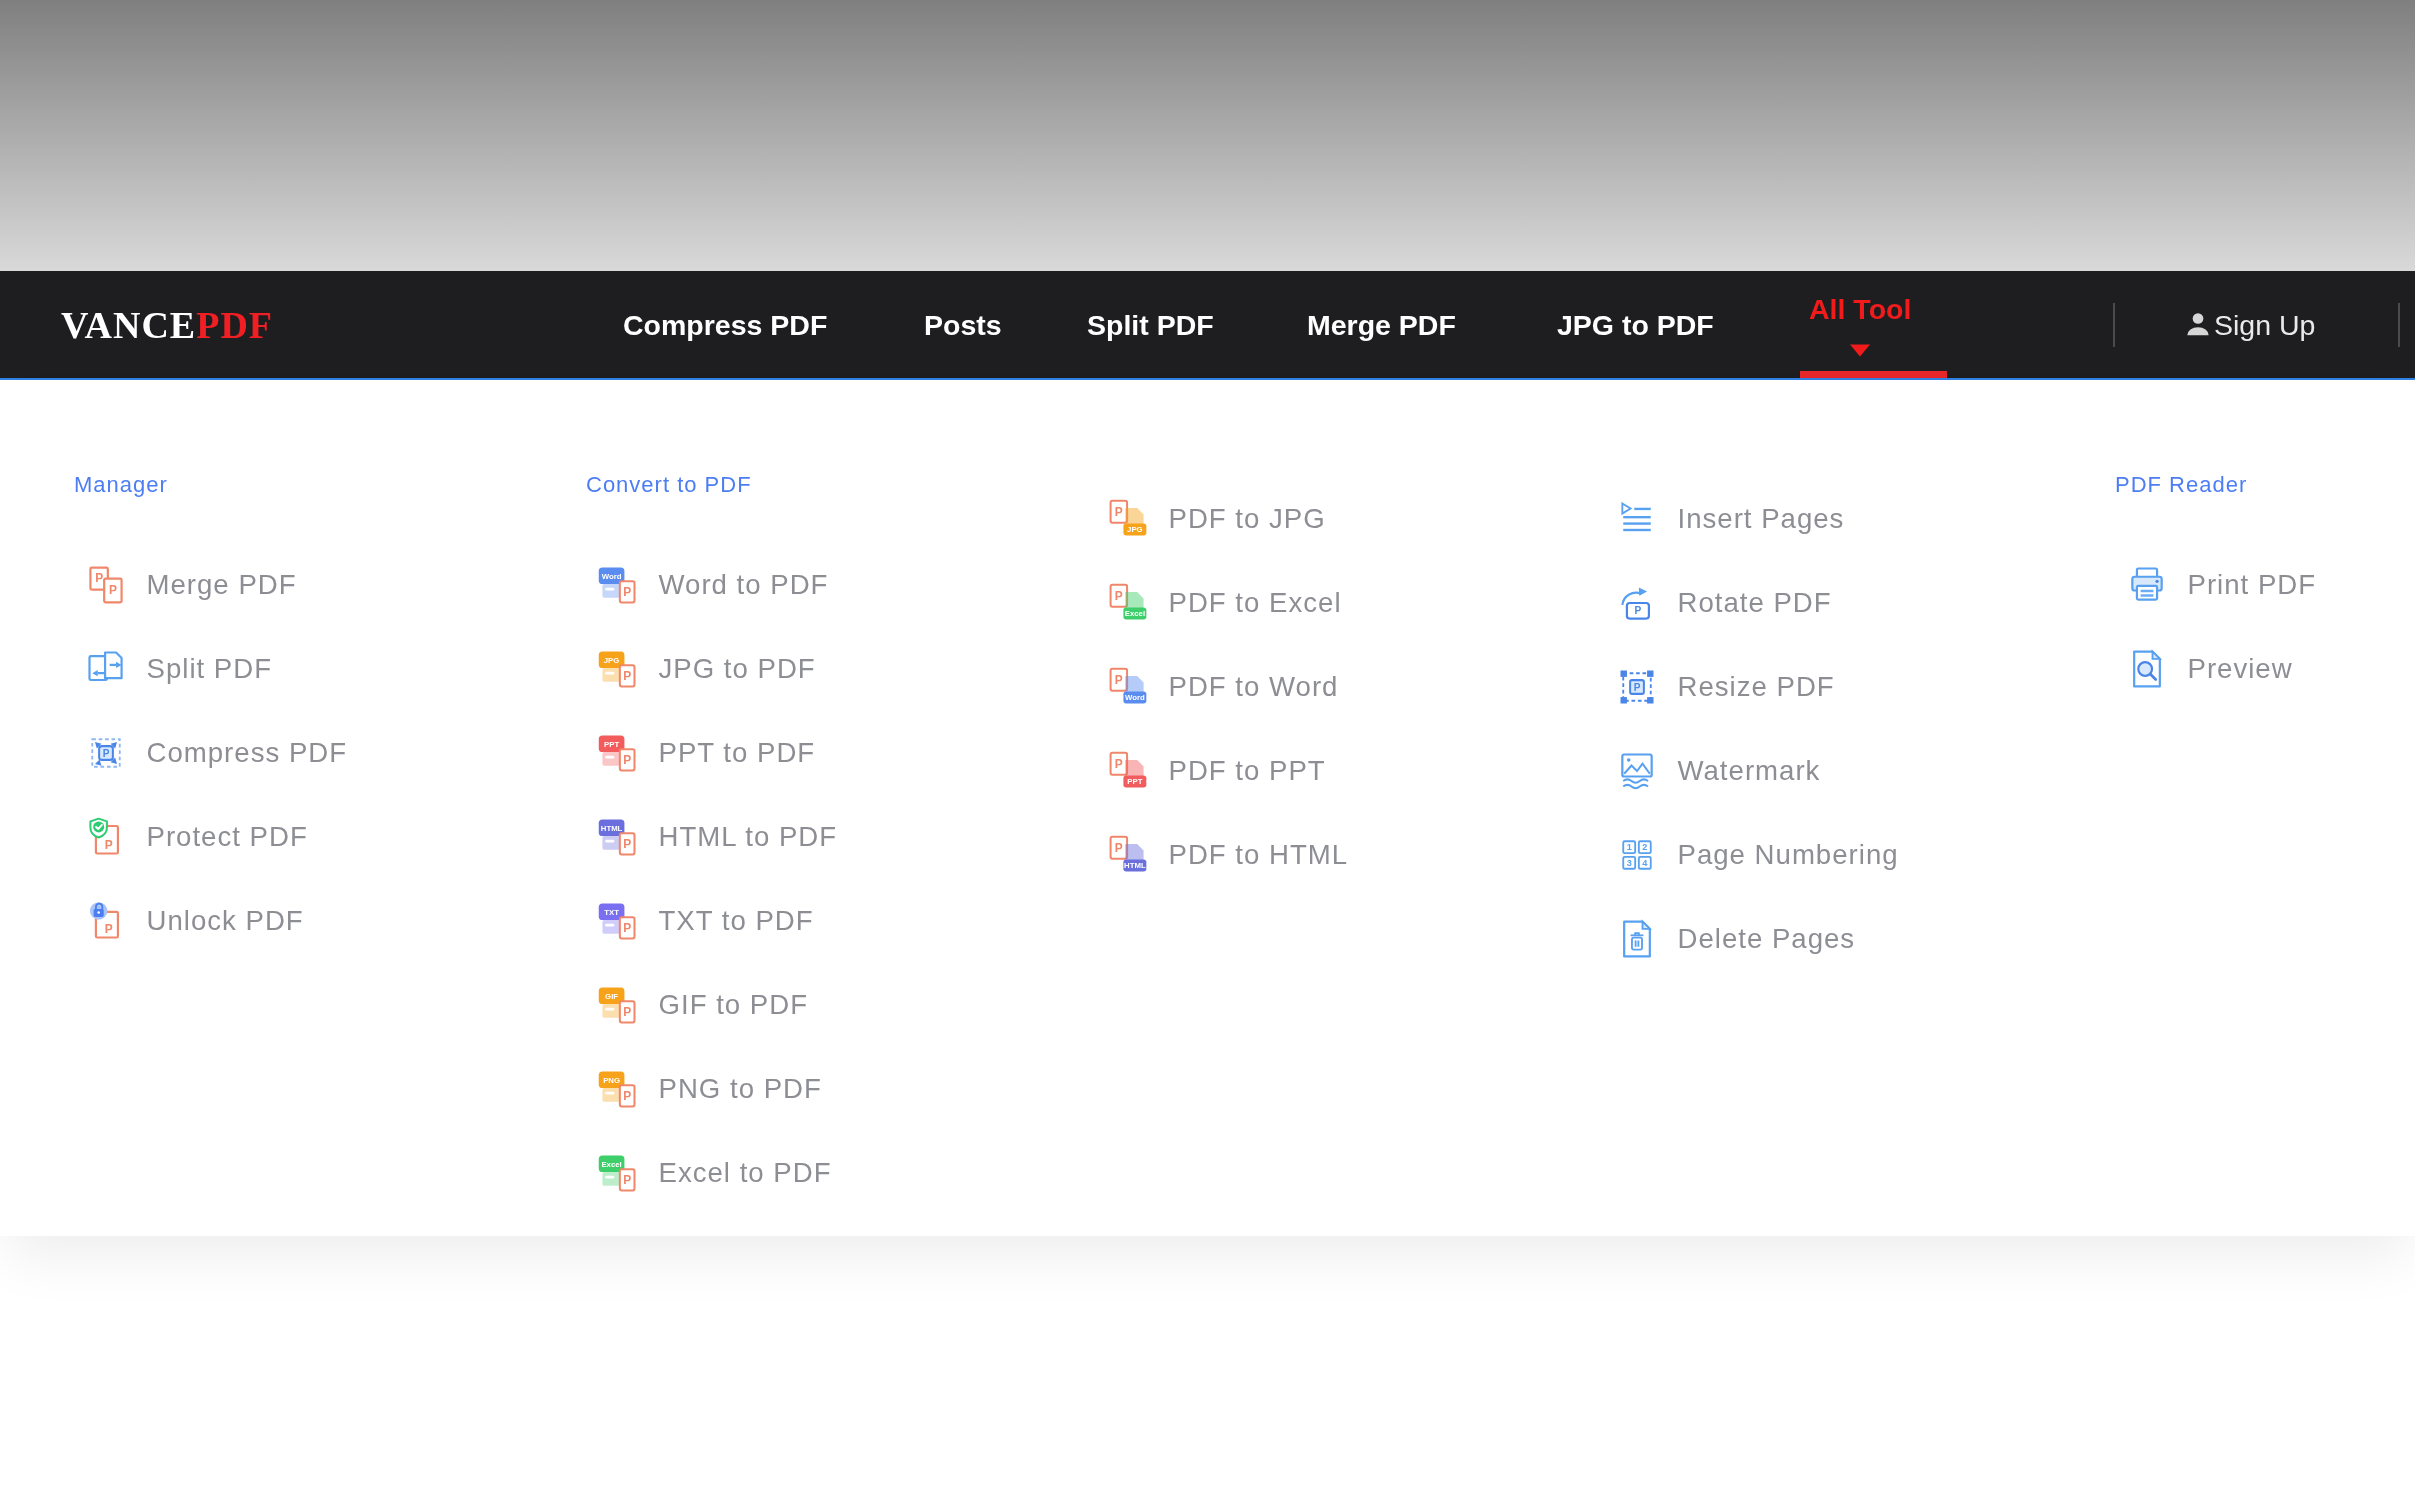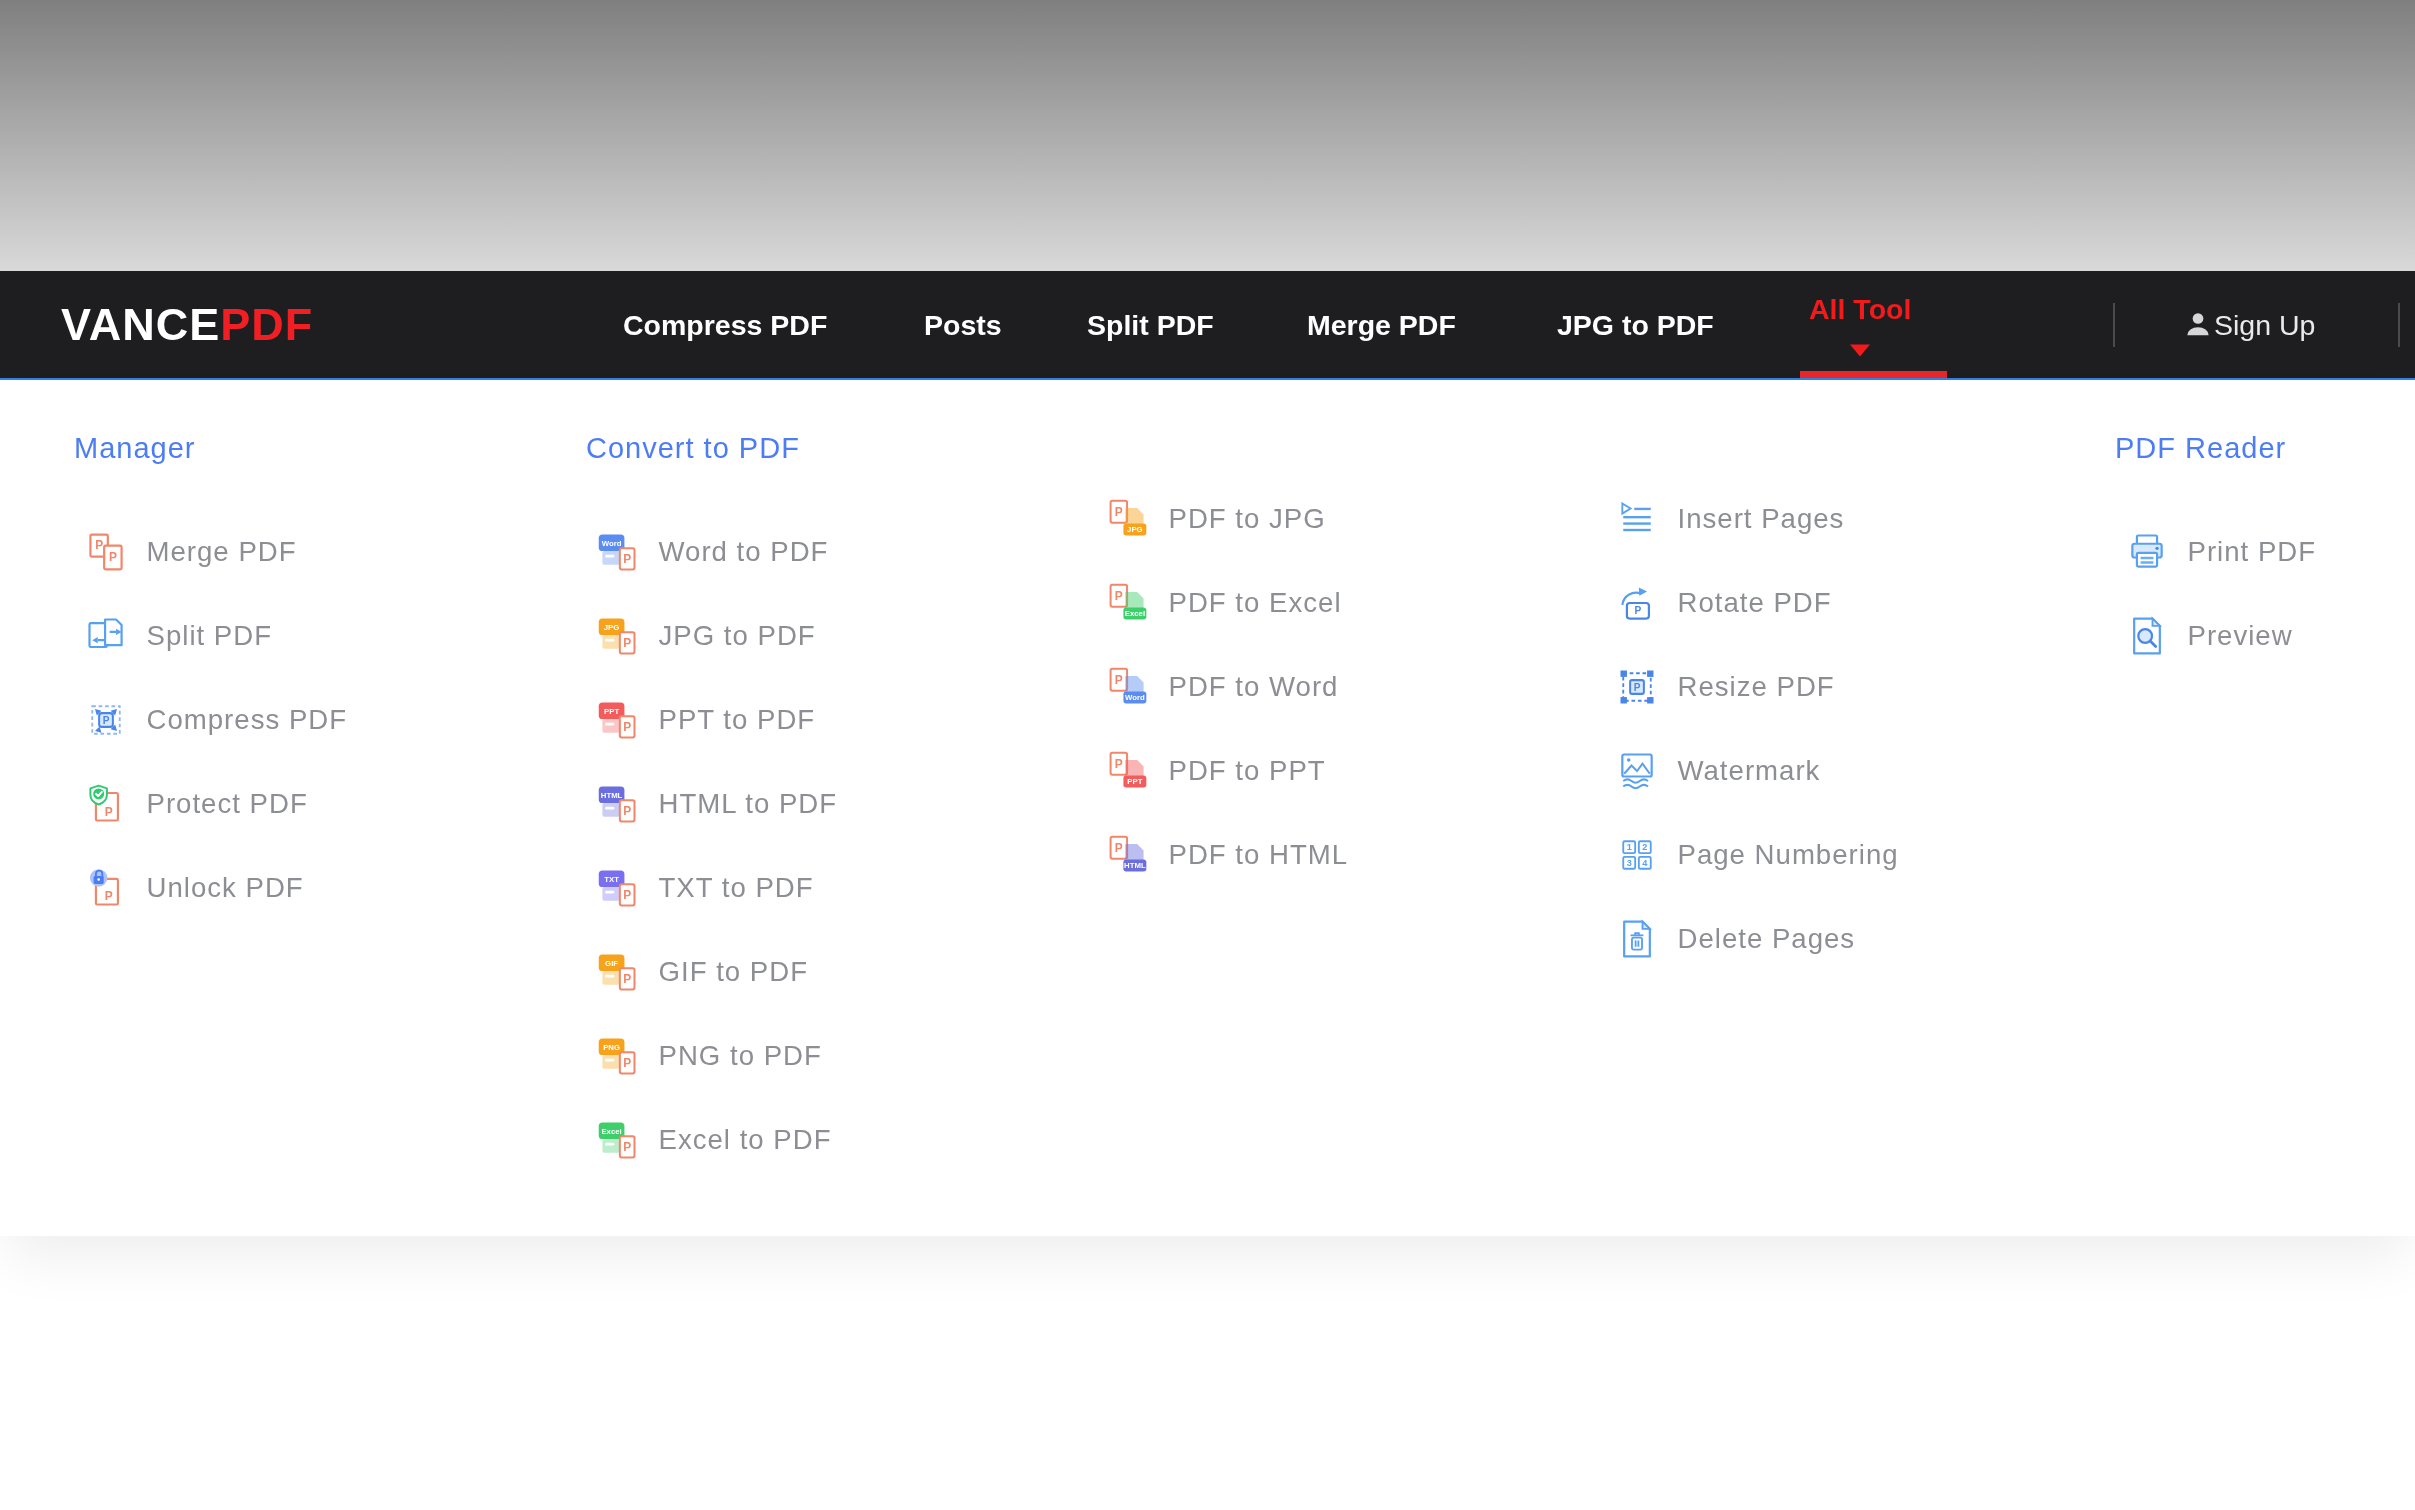--- a/index.html
+++ b/index.html
@@ -5,36 +5,36 @@
   html,body{margin:0;padding:0;background:#fff;}
   #stage{position:relative;width:2416px;height:1510px;overflow:hidden;background:#fff;
          font-family:"Liberation Sans",sans-serif;}
   
   .hero{position:absolute;top:0;left:0;width:100%;height:271px;
         background:linear-gradient(180deg,#7f7f7f 0%,#a8a8a8 45%,#d9d9d9 100%);}
   
   .navbar{position:absolute;top:271px;left:0;width:100%;height:107px;background:#1e1e20;
           border-bottom:2.9px solid #3180e3;}
   .logo{position:absolute;left:61px;top:50%;transform:translateY(-50%);
-        font-size:45px;font-weight:800;color:#fff;letter-spacing:1px;white-space:nowrap;cursor:pointer;}
+        font-size:38px;font-weight:800;color:#fff;letter-spacing:1px;white-space:nowrap;cursor:pointer;font-family:Liberation Serif, serif;}
   .logo .accent{color:#ef1f24;}
   .nav-link{position:absolute;top:50%;transform:translateY(-50%);font-size:28.5px;font-weight:700;
             color:#fff;white-space:nowrap;cursor:pointer;}
   .all-tool{color:#f21b1b;display:flex;align-items:center;gap:15px;flex-direction:column;}
   .caret{width:0;height:0;border-left:10.5px solid transparent;border-right:10.5px solid transparent;
          border-top:12.4px solid #f21b1b;margin-top:4.8px;}
   .red-underline{position:absolute;left:1800px;bottom:0;width:147px;height:6.7px;background:#e8272b;}
   .nav-divider{position:absolute;top:50%;transform:translateY(-50%);width:1.9px;height:44px;background:#4b4b4d;}
   .signup{position:absolute;left:2182px;top:50%;transform:translateY(-50%);display:flex;
           align-items:center;color:#e9e9e9;font-size:28.5px;font-weight:500;cursor:pointer;}
   
   .menu-panel{position:absolute;top:380px;left:0;width:100%;height:856px;background:#fff;
               box-shadow:0 28.5px 52px -7.6px rgba(0,0,0,0.07);}
   .col{position:absolute;top:52px;width:466px;}
-  .col-title{font-size:29px;color:#4c7df2;letter-spacing:1px;}
+  .col-title{font-size:22px;color:#4c7df2;letter-spacing:1px;margin-top:40px;}
   .col-items{margin-top:65px;}
   .item{display:flex;align-items:center;height:44px;margin-bottom:40px;cursor:pointer;}
   .item svg{width:44px;height:44px;flex:0 0 44px;margin-right:19px;margin-left:9.5px;}
   .item .lbl{font-size:27.6px;color:#8d8e94;letter-spacing:1px;white-space:nowrap;}
   
   text{font-family:"Liberation Sans",sans-serif;}
   .ip{font-size:13px;font-weight:bold;fill:#f0876a;text-anchor:middle;}
   .ipb{font-size:11px;font-weight:bold;fill:#4a86e8;text-anchor:middle;}
   .bdg{font-size:8.5px;font-weight:bold;fill:#fff;text-anchor:middle;}
   .num text{font-size:10px;font-weight:bold;fill:#58a0f0;text-anchor:middle;}

